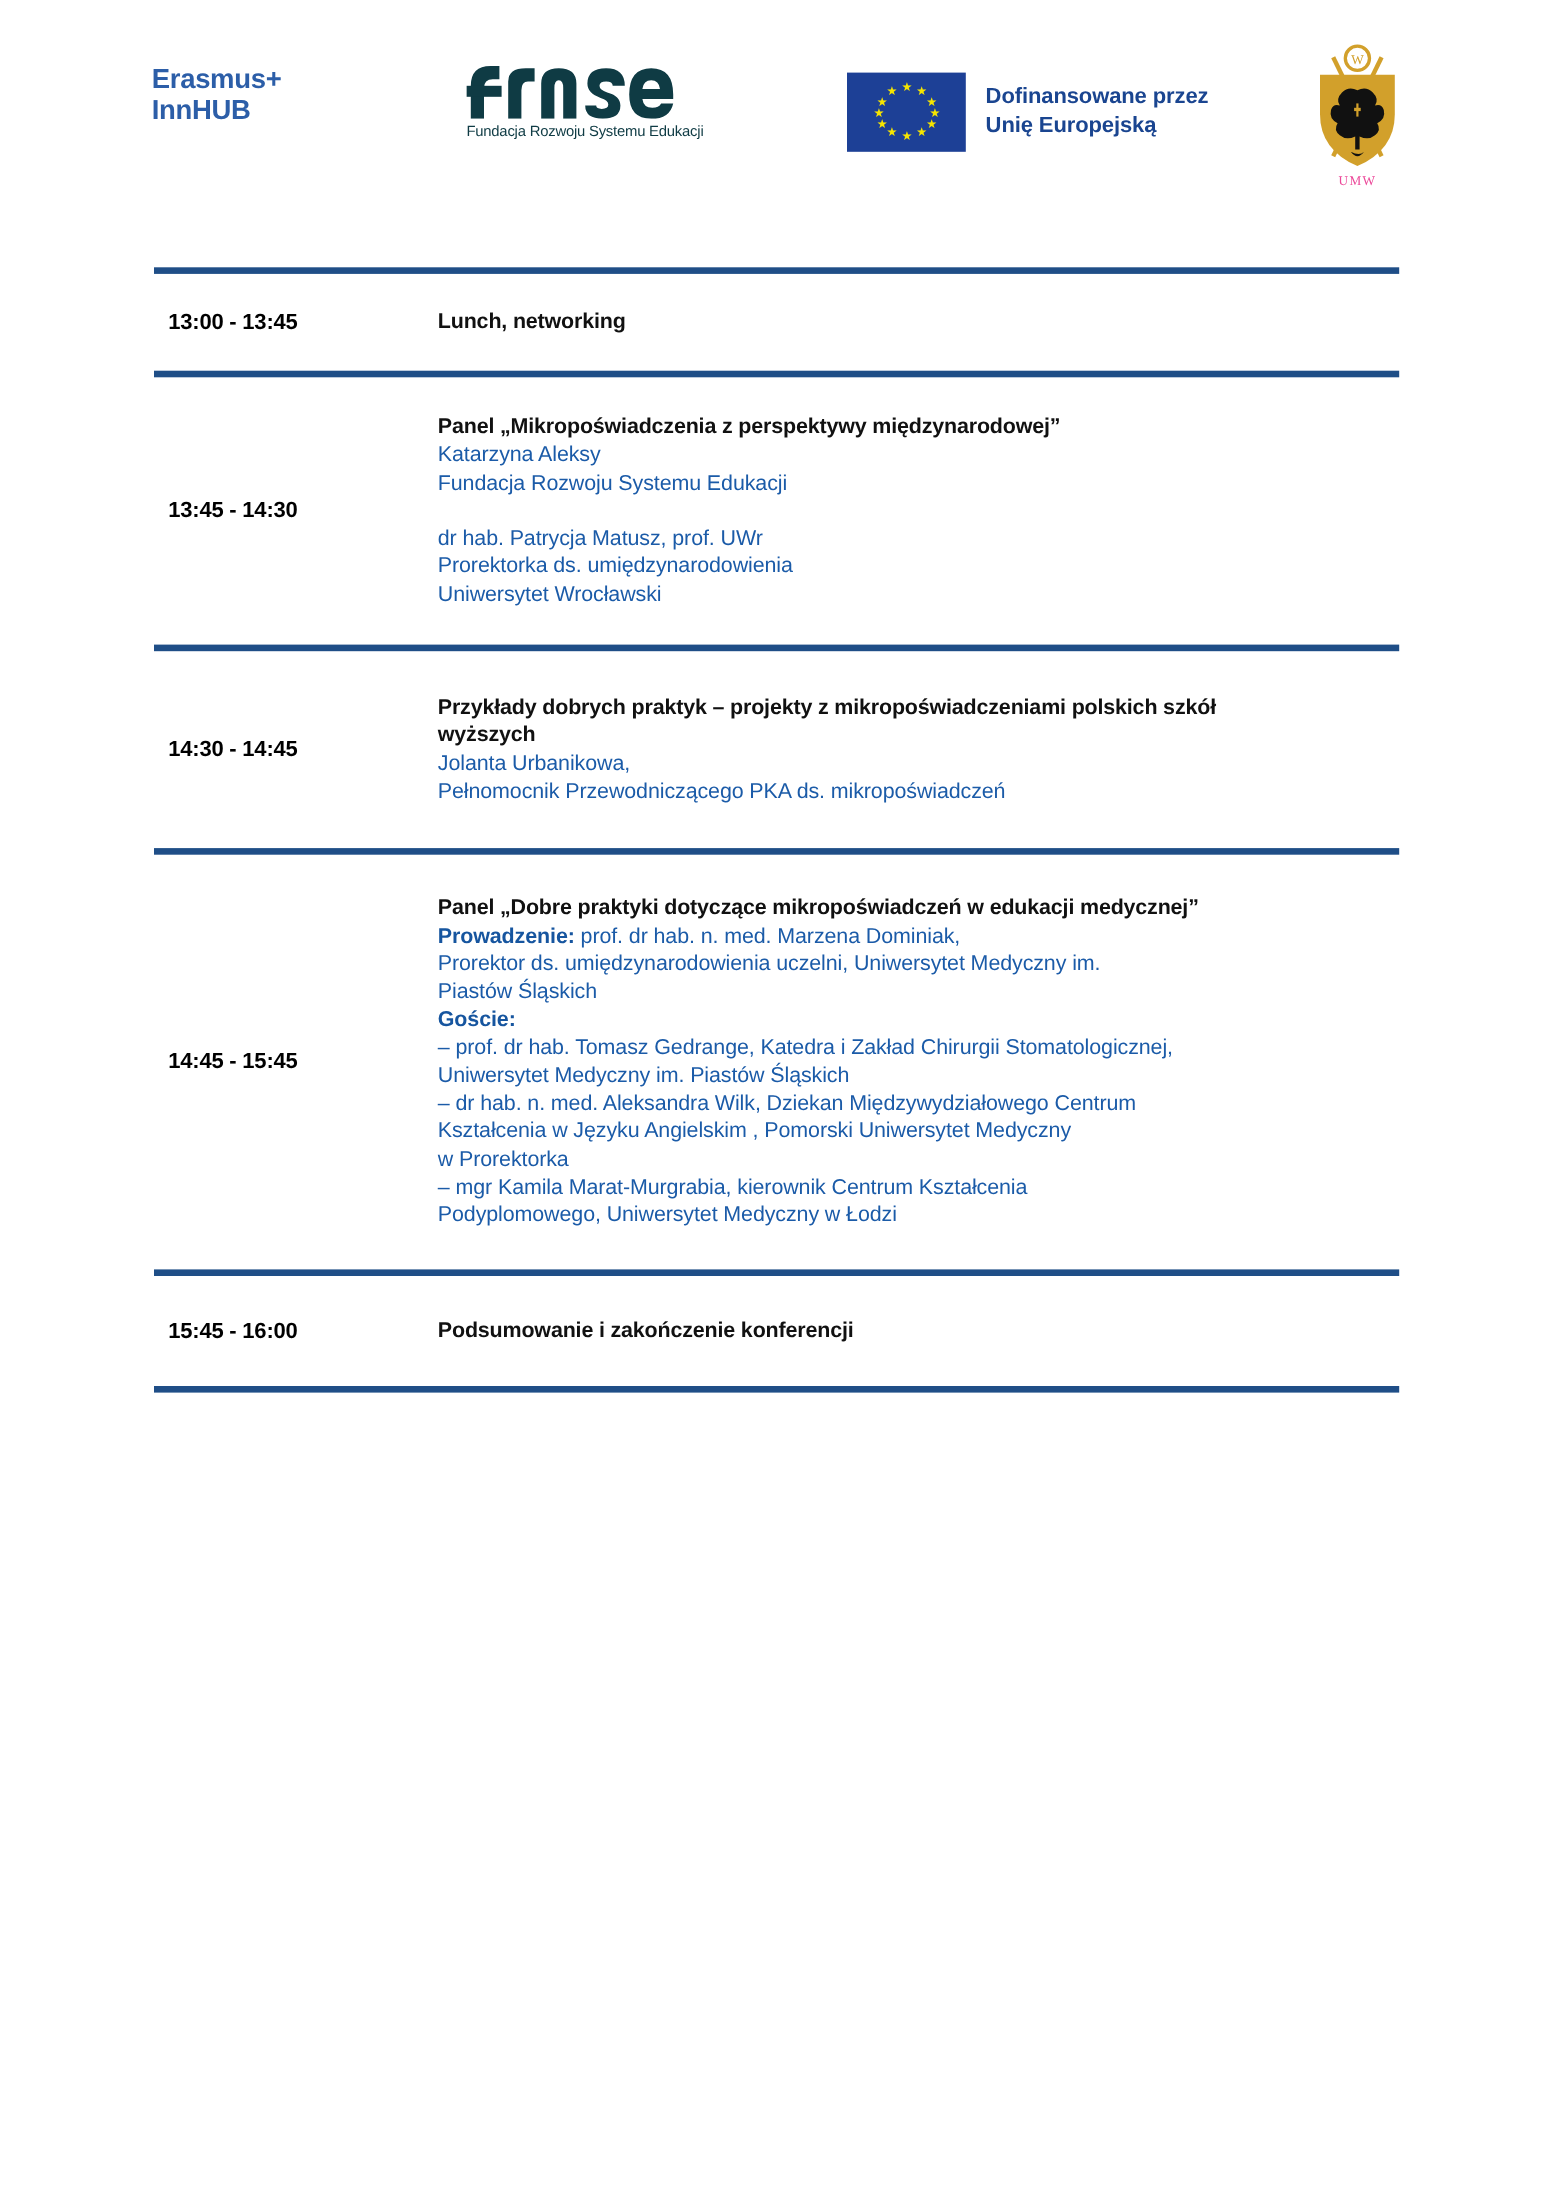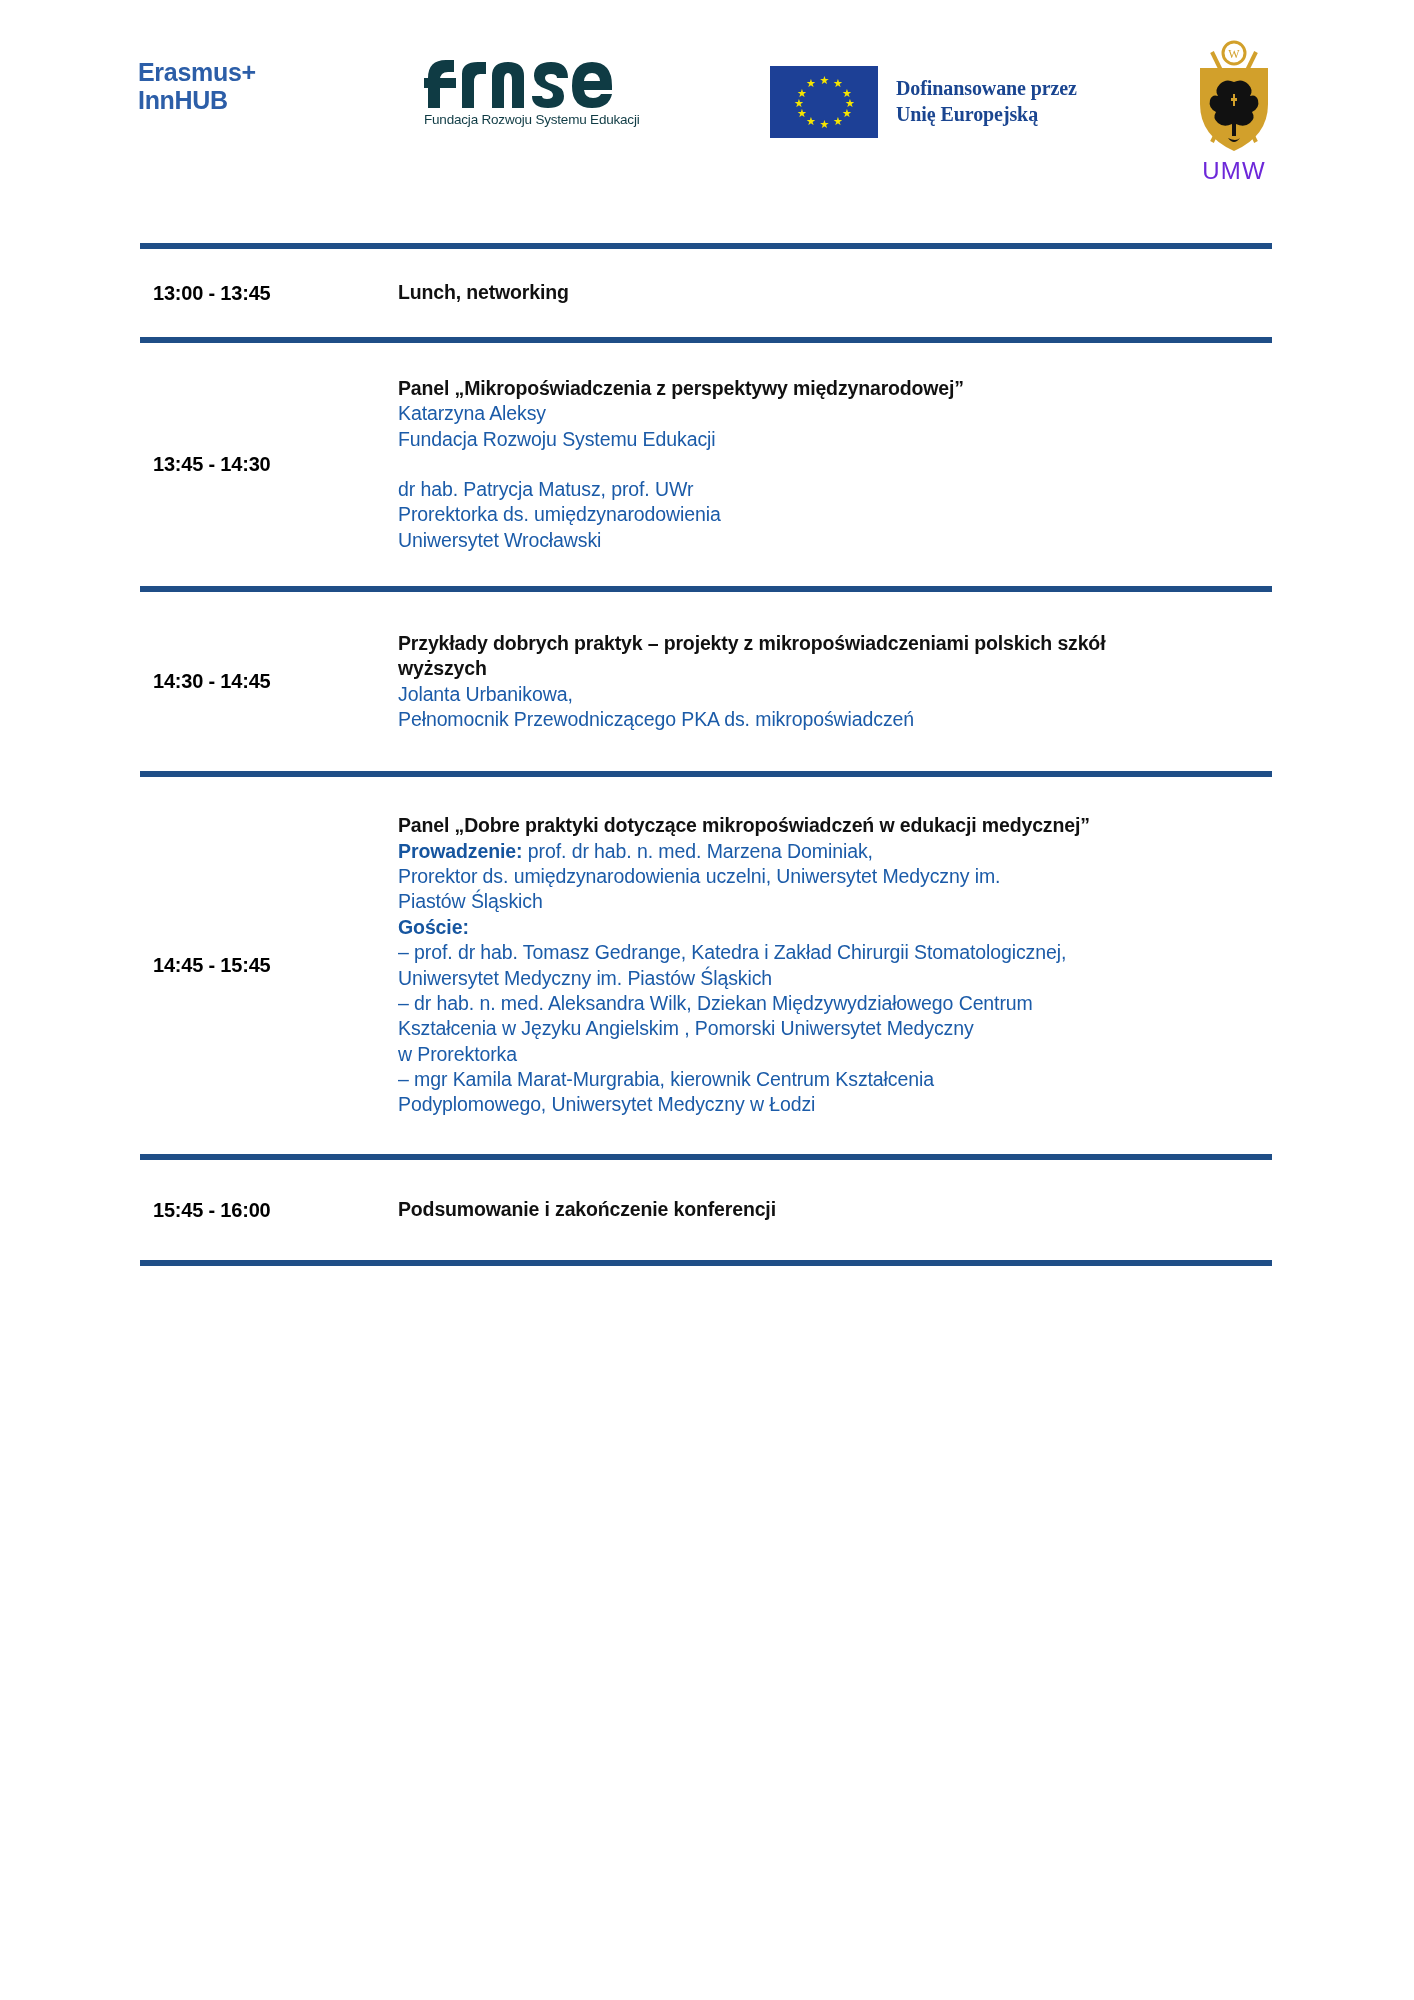--- a/index.html
+++ b/index.html
@@ -89,44 +89,44 @@
     position: absolute;
     width: 9px;
     height: 9px;
     color: #F6E500;
     font-size: 11px;
     line-height: 9px;
     text-align: center;
   }
   .eu-text {
     color: #1A4590;
-    font-family: Liberation Serif, serif;
+    font-family: Liberation Sans, sans-serif;
     font-weight: bold;
     font-size: 20px;
     line-height: 1.28;
     white-space: pre-line;
     letter-spacing: -0.1px;
   }
 
   
   .logo-umw {
     position: absolute;
     left: 1178px;
     top: -8px;
     width: 112px;
     text-align: center;
   }
   .umw-crest { display:block; width:112px; height:125px; }
   .umw-word {
     display: block;
     margin-top: -6px;
-    font-family: Liberation Sans, sans-serif;
-    font-size: 24px;
+    font-family: Liberation Serif, serif;
+    font-size: 12px;
     letter-spacing: 1.2px;
-    color: #6d28d9;
+    color: #ec4899;
   }
 
   
   .agenda {
     position: absolute;
     left: 140px;
     top: 243px;
     width: 1132px;
   }
   .rule {

